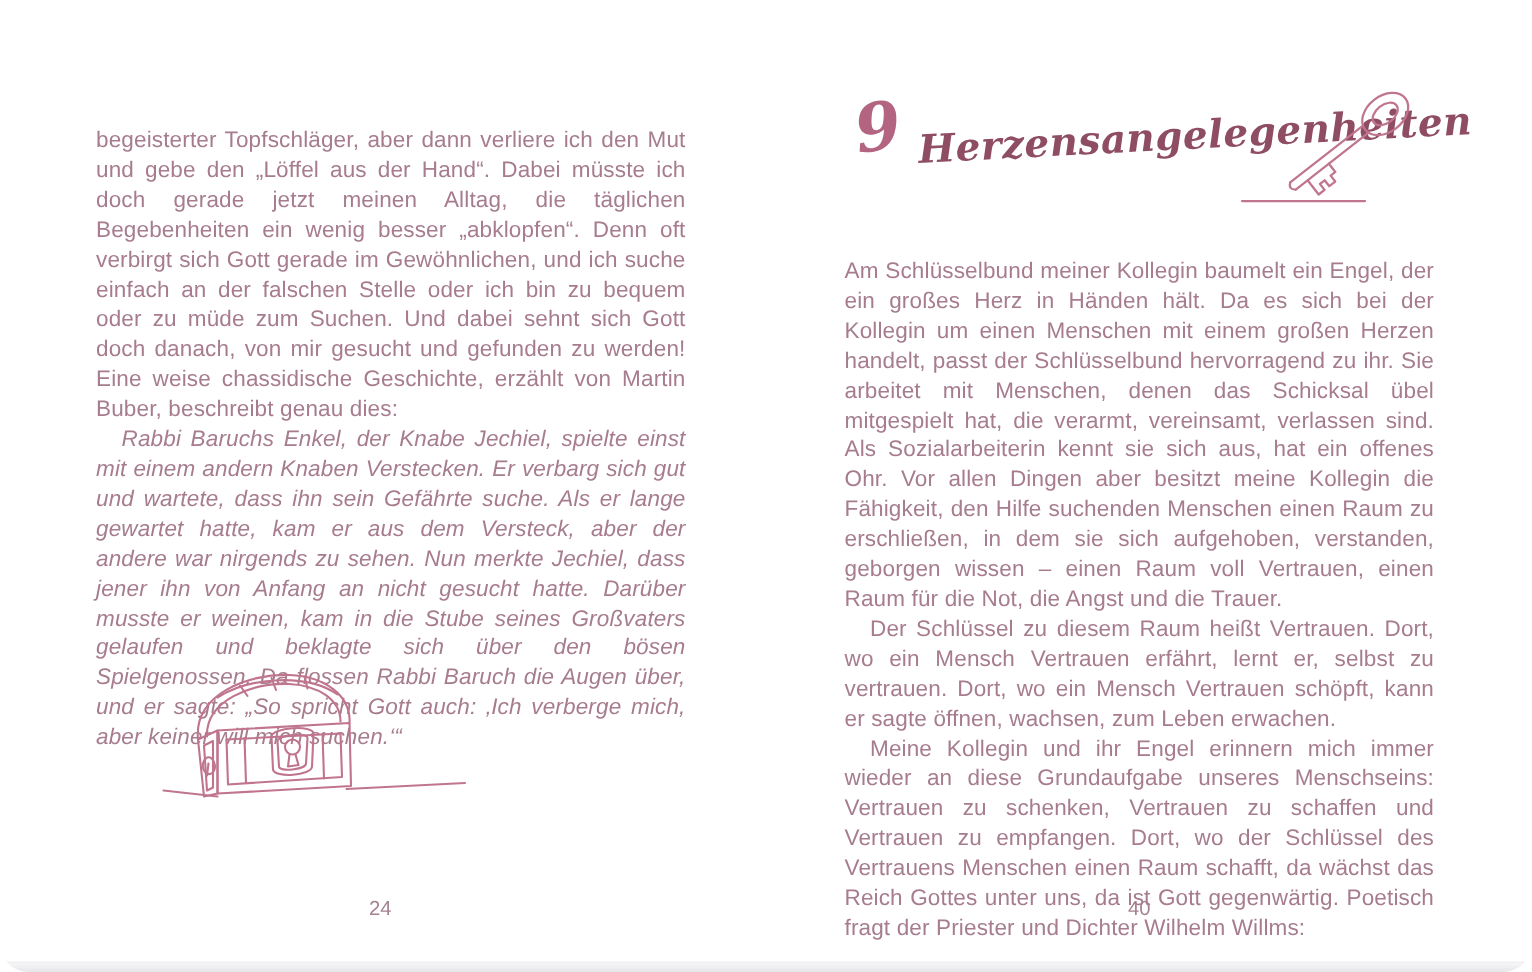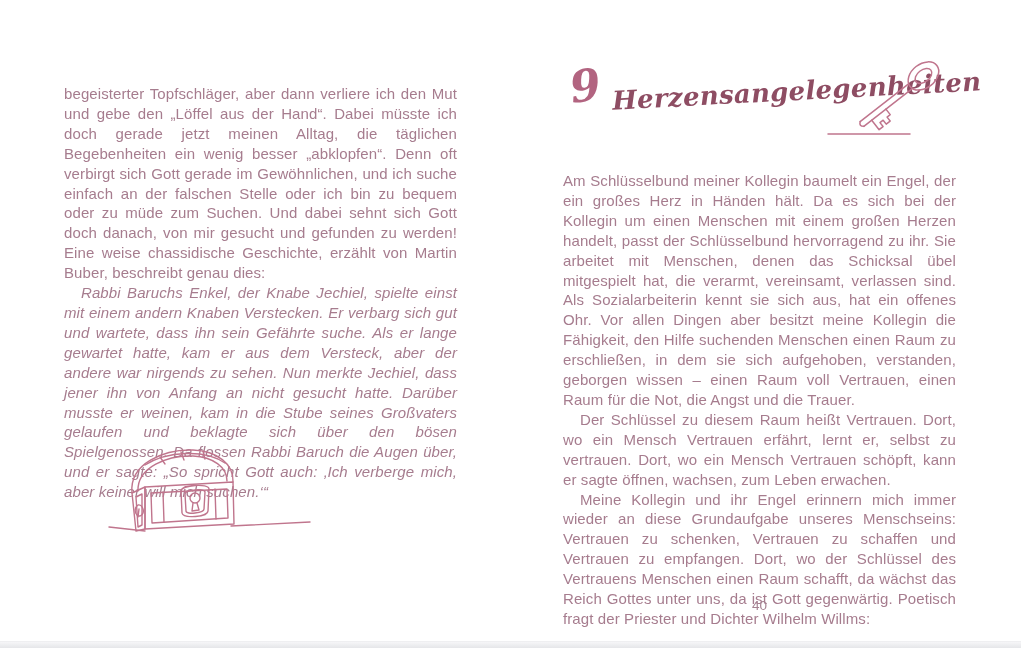--- a/index.html
+++ b/index.html
@@ -2,20 +2,21 @@
 <html lang="de"><head>
 <meta charset="utf-8">
 <style>
   html,body{margin:0;padding:0;background:#ffffff;}
   .spread{
     position:relative;
     width:1021px;height:648px;
     background:#ffffff;
     overflow:hidden;
     font-family:"Liberation Sans",sans-serif;
+    border-radius:19px;
   }
   
   .col{position:absolute;width:393px;}
   .col-left{left:64px;top:84px;}
   .col-right{left:563px;top:171px;}
   .body-text{
     margin:0;
     font-size:15px;
     line-height:19.9px;
     text-align:justify;
@@ -98,20 +99,21 @@
       <path d="M76,5 L79,13"></path>
       <path d="M98,4 L100,12"></path>
 
       <path d="M76,44 C76,38 104,36 104,42 L103,64 C103,70 78,72 77,66 Z"></path>
       <path d="M80,47 C80,43 100,41 100,45 L99,62 C99,66 81,68 81,64 Z"></path>
       <circle cx="90" cy="51" r="5"></circle>
       <path d="M88,56 L87,64 L94,63 L92,56"></path>
     </g>
   </svg>
 
+  <div class="pageno pageno-left">24</div>
 
   <div class="chapter-head">
     <span class="chapter-number">9</span>
     <span class="chapter-title">Herzensangelegenheiten</span>
   </div>
 
   <svg class="key-art" width="165" height="92" viewBox="0 0 165 92">
     <g fill="none" stroke="#c0758d" stroke-width="1.5" stroke-linecap="round" stroke-linejoin="round">
 
       <path d="M18,84 L100,84"></path>

